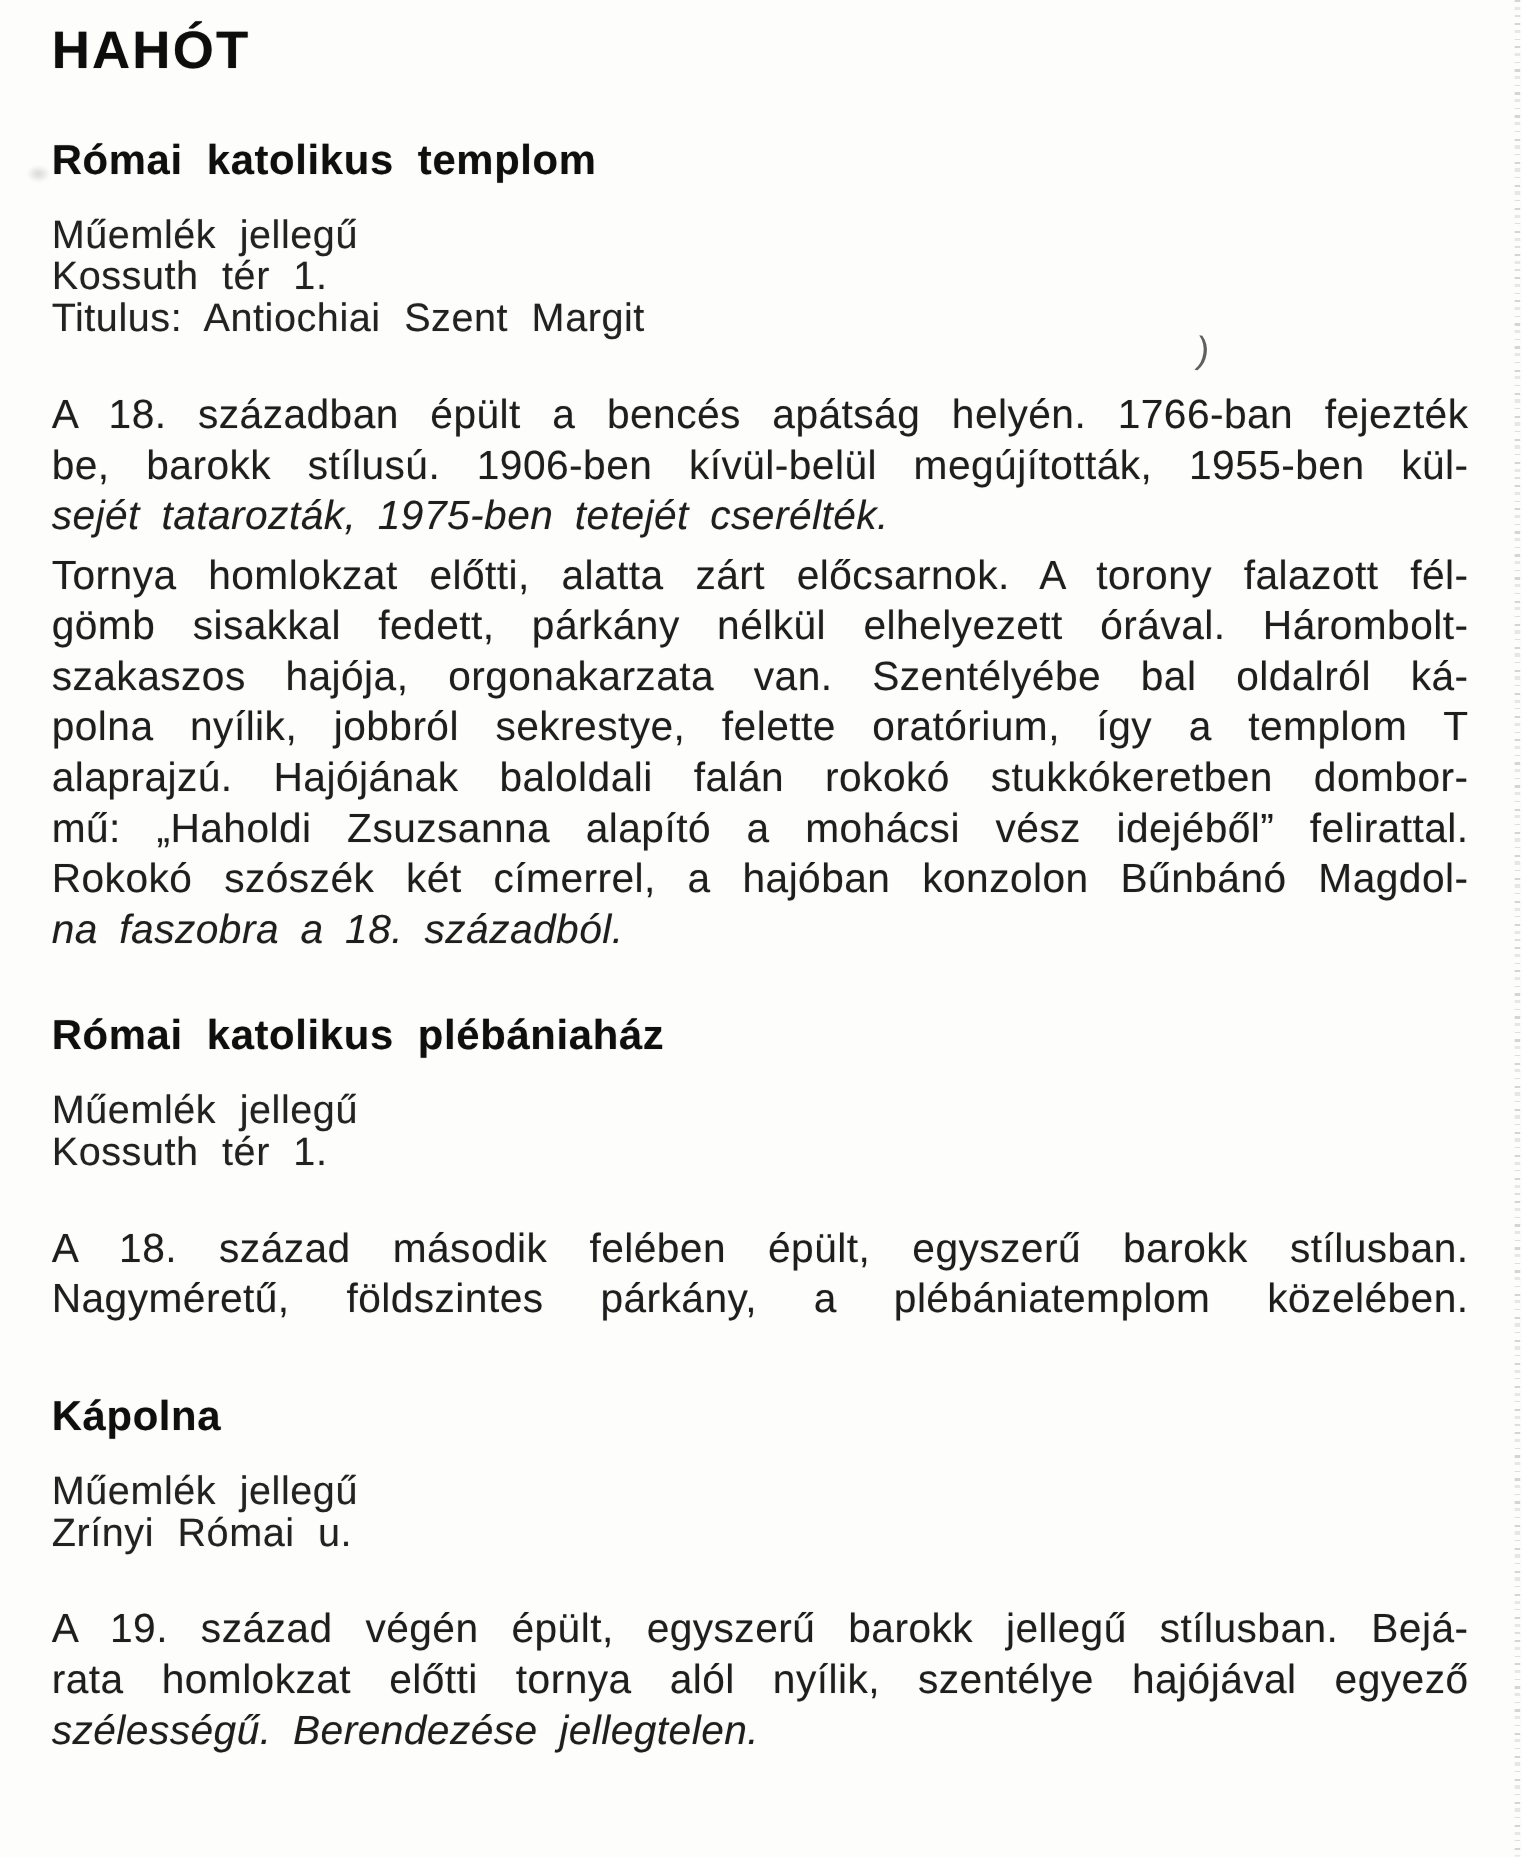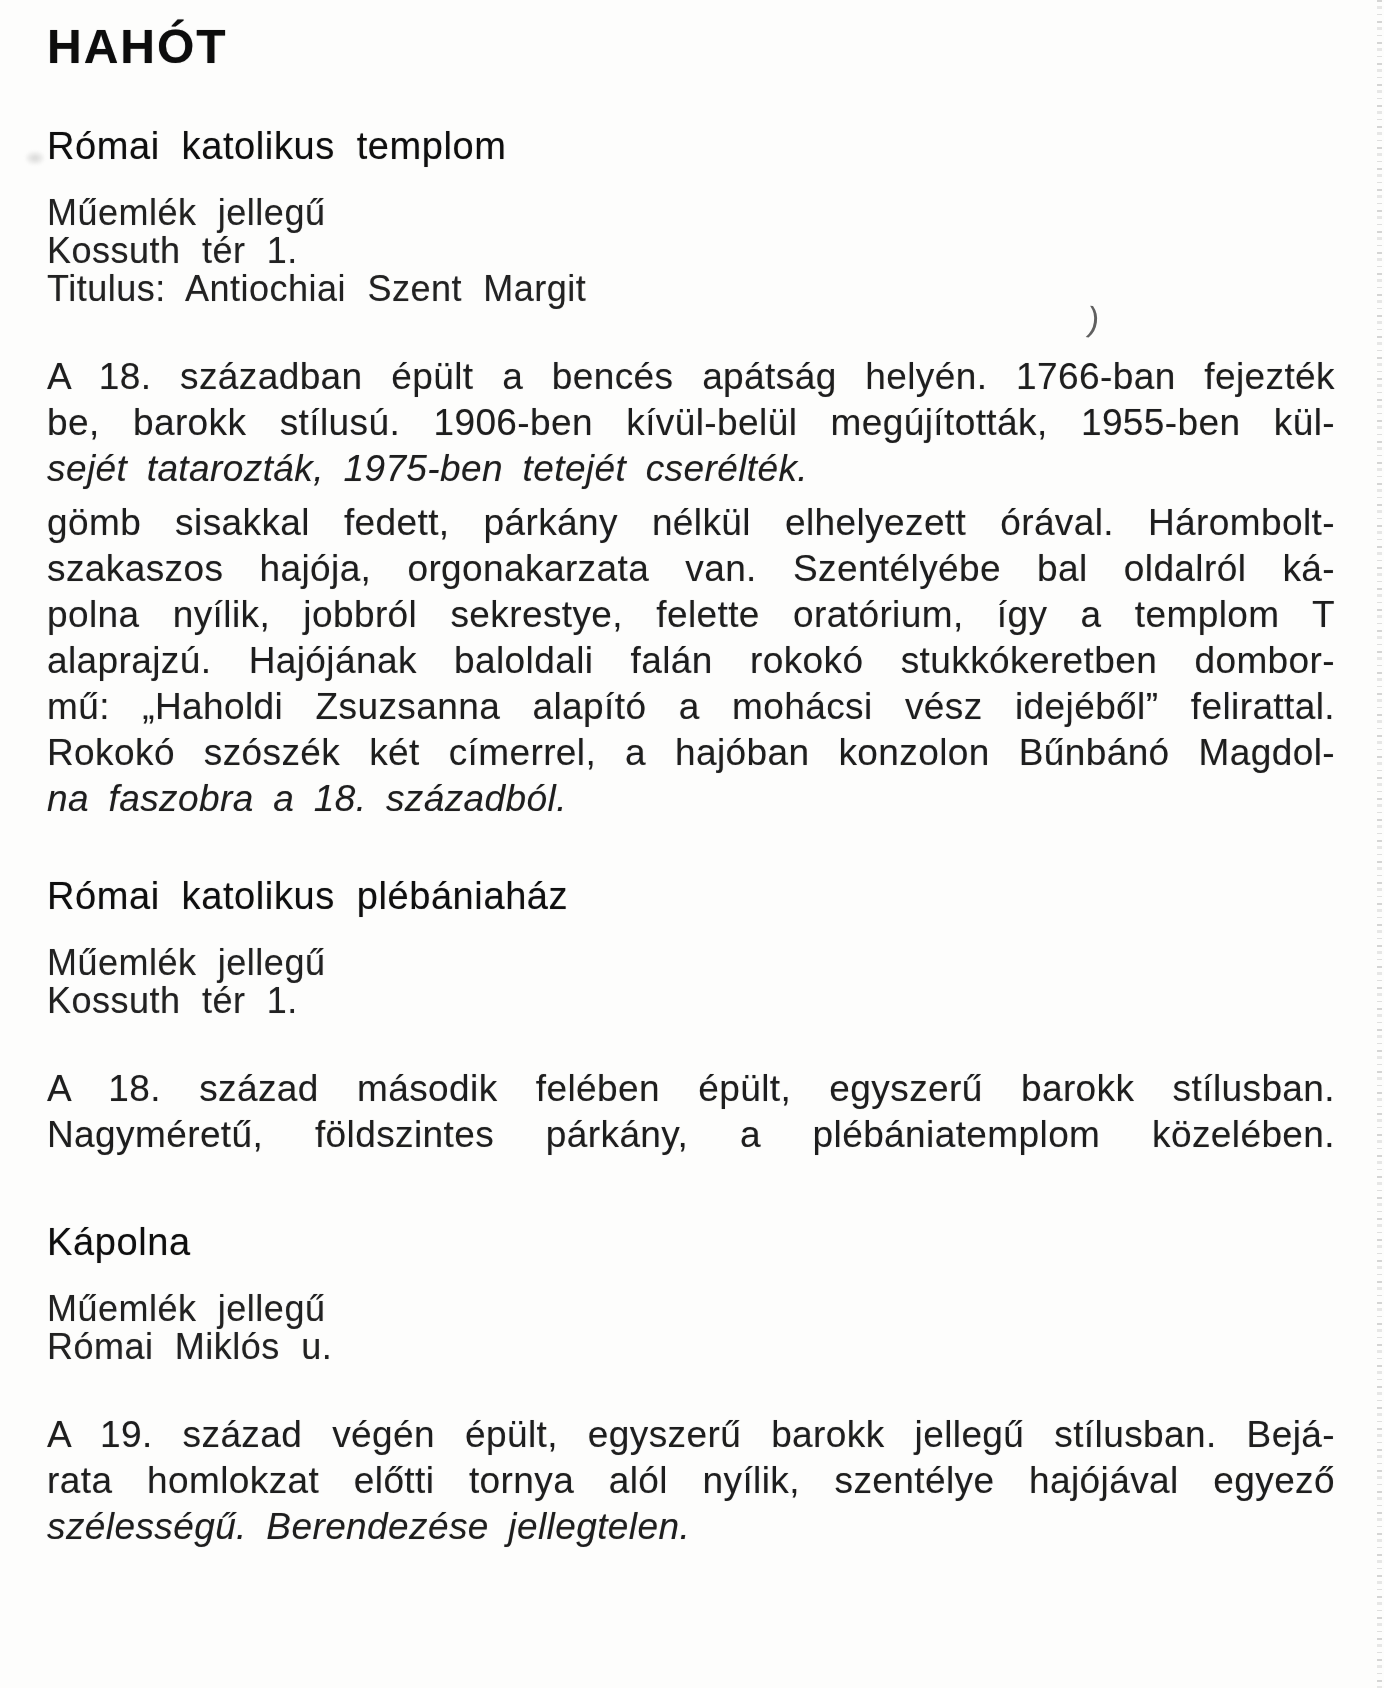--- a/index.html
+++ b/index.html
@@ -24,21 +24,21 @@
     font-weight: 700;
     letter-spacing: 2px;
     color: #0d0d0d;
     text-shadow: 0 0 1px rgba(10,10,10,.45);
   }
   .section + .section { margin-top: 52px; }
   .section.s3 { margin-top: 62px; }
   h2 {
     font-size: 38px; line-height: 44px;
     margin: 0 0 26px 0;
-    font-weight: 400;
+    font-weight: 700;
     letter-spacing: .6px;
     word-spacing: .28em;
     color: #0f0f0f;
     text-shadow: 0 0 1px rgba(10,10,10,.4);
   }
   .info { margin: 0 0 46px 0; }
   .info-line {
     font-size: 36px; line-height: 38px;
     letter-spacing: .5px;
     word-spacing: .3em;
@@ -96,20 +96,21 @@
           <div class="info-line">Műemlék jellegű</div>
           <div class="info-line">Kossuth tér 1.</div>
           <div class="info-line">Titulus: Antiochiai Szent Margit</div>
         </div>
         <div class="para">
           <div class="line just">A 18. században épült a bencés apátság helyén. 1766-ban fejezték</div>
           <div class="line just">be, barokk stílusú. 1906-ben kívül-belül megújították, 1955-ben kül-</div>
           <div class="line last">sejét tatarozták, 1975-ben tetejét cserélték.</div>
         </div>
         <div class="para">
+          <div class="line just">Tornya homlokzat előtti, alatta zárt előcsarnok. A torony falazott fél-</div>
           <div class="line just">gömb sisakkal fedett, párkány nélkül elhelyezett órával. Hárombolt-</div>
           <div class="line just">szakaszos hajója, orgonakarzata van. Szentélyébe bal oldalról ká-</div>
           <div class="line just">polna nyílik, jobbról sekrestye, felette oratórium, így a templom T</div>
           <div class="line just">alaprajzú. Hajójának baloldali falán rokokó stukkókeretben dombor-</div>
           <div class="line just">mű: „Haholdi Zsuzsanna alapító a mohácsi vész idejéből” felirattal.</div>
           <div class="line just">Rokokó szószék két címerrel, a hajóban konzolon Bűnbánó Magdol-</div>
           <div class="line last">na faszobra a 18. századból.</div>
         </div>
       </section>
       <section class="section s2">
@@ -120,21 +121,21 @@
         </div>
         <div class="para">
           <div class="line just">A 18. század második felében épült, egyszerű barokk stílusban.</div>
           <div class="line just">Nagyméretű, földszintes párkány, a plébániatemplom közelében.</div>
         </div>
       </section>
       <section class="section s3">
         <h2>Kápolna</h2>
         <div class="info">
           <div class="info-line">Műemlék jellegű</div>
-          <div class="info-line">Római Miklós u.</div>
+          <div class="info-line">Zrínyi Római u.</div>
         </div>
         <div class="para">
           <div class="line just">A 19. század végén épült, egyszerű barokk jellegű stílusban. Bejá-</div>
           <div class="line just">rata homlokzat előtti tornya alól nyílik, szentélye hajójával egyező</div>
           <div class="line last">szélességű. Berendezése jellegtelen.</div>
         </div>
       </section>
     </div>
   <span class="stray-mark">)</span>
   <div class="smudge"></div>

